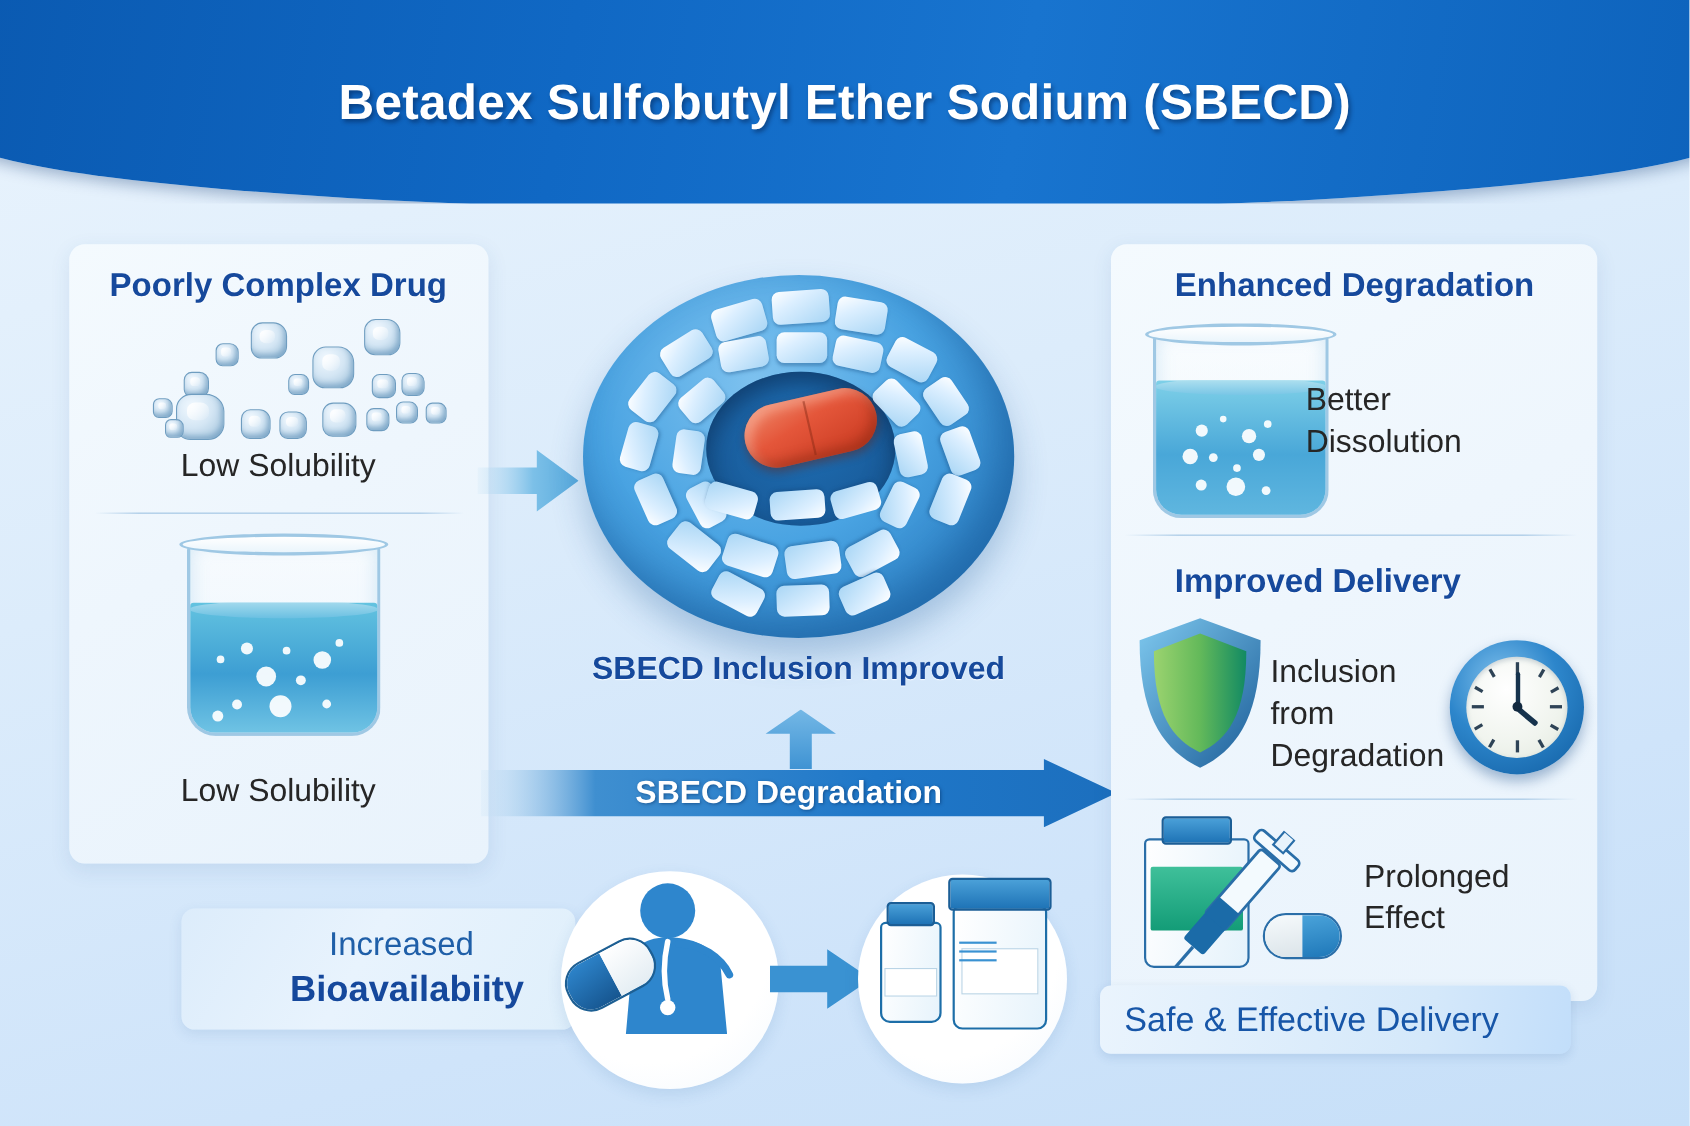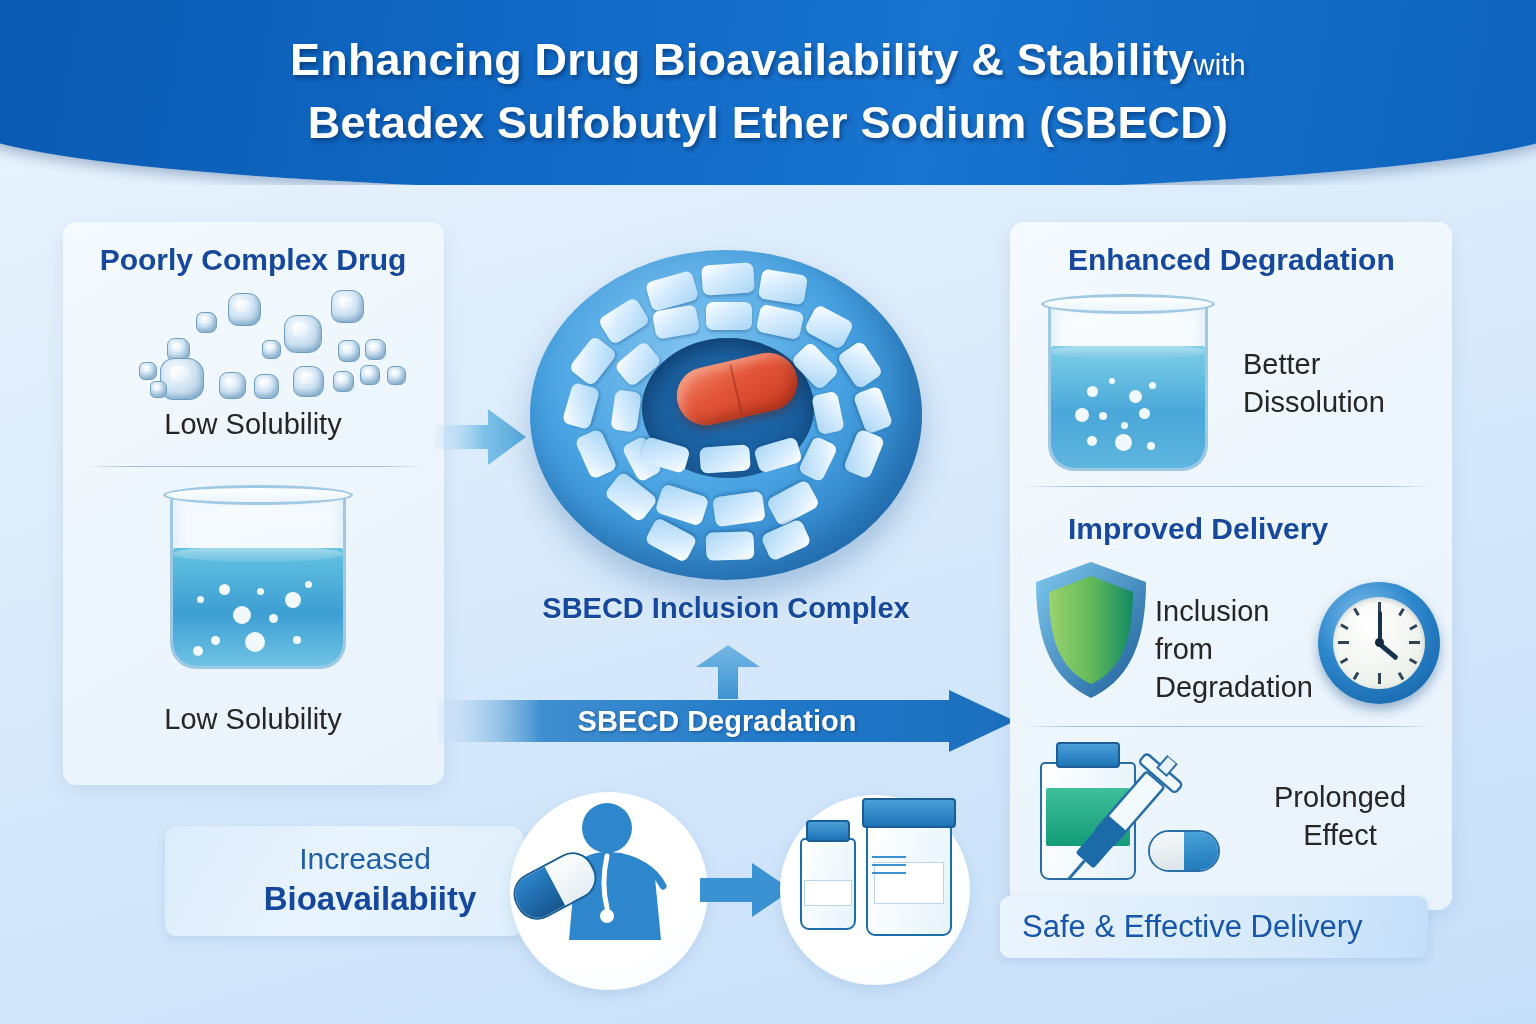--- a/index.html
+++ b/index.html
@@ -132,23 +132,20 @@
   .wcircle{position:absolute;border-radius:50%;
     background:radial-gradient(circle at 40% 32%,#ffffff 0%,#ffffff 62%,#f2f8fd 100%);
     box-shadow:0 5px 14px rgba(60,110,170,.14);}
 </style>
 </head>
 <body>
 
 <div class="header">
   <div class="header-bg"></div>
   <div class="header-inner">
-    <div class="title-line l1">
-      <span>Enhancing Drug Bioavailability &amp; Stability</span><span class="title-small">with</span>
-    </div>
     <div class="title-line l2">Betadex Sulfobutyl Ether Sodium (SBECD)</div>
   </div>
 </div>
 
 <div class="card" id="left-card"></div>
 
 <div class="card-title" style="left:88px;top:243px;width:330px;text-align:center;">Poorly Complex Drug</div>
 
 <div>
   <div class="crystal" style="left:167px;top:338px;width:23px;height:23px;"></div>
@@ -235,21 +232,21 @@
   <div class="tile" style="left:240px;top:238px;width:46px;height:30px;transform:rotate(152deg);"></div>
   <div class="tile" style="left:112px;top:192px;width:46px;height:26px;transform:rotate(-164deg);"></div>
   <div class="tile" style="left:170px;top:196px;width:50px;height:26px;transform:rotate(176deg);"></div>
   <div class="tile" style="left:226px;top:192px;width:44px;height:26px;transform:rotate(164deg);"></div>
   <div class="tile" style="left:118px;top:276px;width:46px;height:28px;transform:rotate(-152deg);"></div>
   <div class="tile" style="left:176px;top:282px;width:48px;height:28px;transform:rotate(178deg);"></div>
   <div class="tile" style="left:234px;top:276px;width:44px;height:28px;transform:rotate(156deg);"></div>
   <div class="capsule"></div>
 </div>
 
-<div id="complex-label">SBECD Inclusion Complex</div>
+<div id="complex-label">SBECD Inclusion Improved</div>
 
 <svg class="arrow-up" viewBox="0 0 76 54">
   <defs>
       <linearGradient id="gu" x1="0" y1="1" x2="0" y2="0">
     <stop offset="0" stop-color="#3f93d3"></stop>
         <stop offset="1" stop-color="#74b8e6"></stop>
   </linearGradient>
     </defs>
   <path d="M28,54 L28,22 L6,22 L38,0 L70,22 L48,22 L48,54 Z" fill="url(#gu)"></path>
 </svg>
@@ -283,21 +280,21 @@
     <div class="bub" style="left:48px;top:66px;width:8px;height:8px;"></div>
     <div class="bub" style="left:70px;top:76px;width:7px;height:7px;"></div>
     <div class="bub" style="left:88px;top:62px;width:11px;height:11px;"></div>
     <div class="bub" style="left:64px;top:88px;width:17px;height:17px;"></div>
     <div class="bub" style="left:36px;top:90px;width:10px;height:10px;"></div>
     <div class="bub" style="left:96px;top:96px;width:8px;height:8px;"></div>
   </div>
   <div class="rim"></div>
 </div>
 
-<div class="card-sub" style="left:1243px;top:345px;width:200px;">Better Dissolution</div>
+<div class="card-sub" style="left:1187px;top:345px;width:200px;">Better Dissolution</div>
 
 <div class="divider" style="left:1022px;top:486px;width:412px;"></div>
 
 <div class="card-title" style="left:1068px;top:512px;">Improved Delivery</div>
 
 <svg class="shield" style="left:1032px;top:560px;width:118px;height:140px;" viewBox="0 0 118 140">
   <defs>
     <linearGradient id="shb" x1="0" y1="0" x2="1" y2="1">
       <stop offset="0" stop-color="#7fc9ef"></stop>
         <stop offset="1" stop-color="#1a5c97"></stop>
@@ -347,21 +344,21 @@
   <rect x="18" y="104" width="24" height="30" rx="3" fill="#1b6ba8"></rect>
   <path d="M30,134 L30,158" stroke="#2a6ea8" stroke-width="3"></path>
   <rect x="6" y="12" width="48" height="12" rx="4" fill="#f3fafe" stroke="#2a6ea8" stroke-width="2.5"></rect>
   <rect x="24" y="0" width="12" height="16" fill="#e8f3fb" stroke="#2a6ea8" stroke-width="2"></rect>
 </svg>
 <div class="cap-pill" style="left:1148px;top:830px;width:72px;height:42px;">
   <div style="position:absolute;left:0;top:0;width:50%;height:100%;background:linear-gradient(170deg,#f6fafc,#dbe4e9);"></div>
   <div style="position:absolute;right:0;top:0;width:50%;height:100%;background:linear-gradient(170deg,#4aa3da,#1e77b8);"></div>
 </div>
 
-<div class="card-sub" style="left:1240px;top:778px;width:200px;text-align:center;">Prolonged Effect</div>
+<div class="card-sub" style="left:1240px;top:778px;width:200px;">Prolonged Effect</div>
 
 <div id="safe-banner"></div>
 <div id="safe-label">Safe &amp; Effective Delivery</div>
 
 <div id="bio-banner"></div>
 <div id="bio-line1">Increased</div>
 <div id="bio-line2">Bioavailabiity</div>
 
 <div class="wcircle" style="left:510px;top:792px;width:198px;height:198px;"></div>
 <svg style="position:absolute;left:545px;top:800px;width:140px;height:160px;" viewBox="0 0 140 160">

